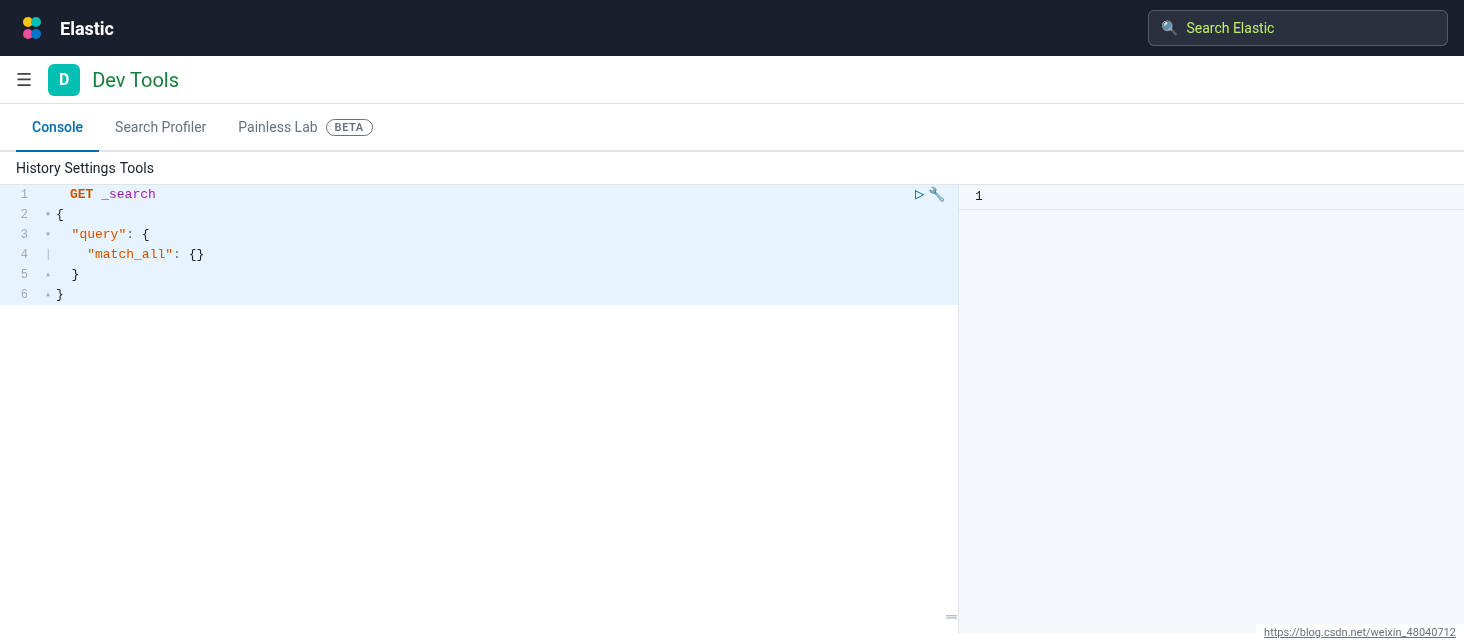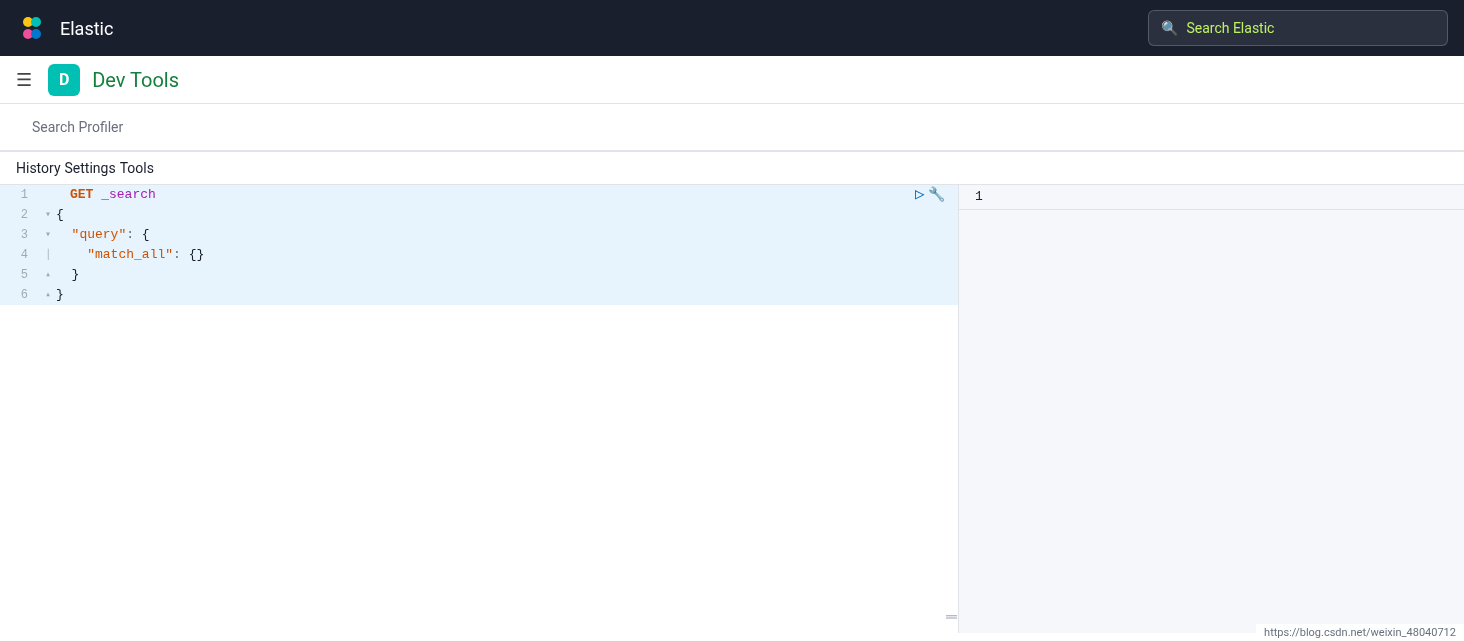--- a/index.html
+++ b/index.html
@@ -15,21 +15,21 @@
       gap: 12px;
     }
     .elastic-logo {
       width: 32px;
       height: 32px;
       flex-shrink: 0;
     }
     .app-title {
       color: #fff;
       font-size: 18px;
-      font-weight: 400;
+      font-weight: 700;
       margin-right: auto;
     }
     .search-bar {
       display: flex;
       align-items: center;
       background: rgba(255,255,255,0.08);
       border: 1px solid rgba(255,255,255,0.2);
       border-radius: 6px;
       padding: 0 12px;
       height: 36px;
@@ -247,20 +247,21 @@
 
     
     .status-bar {
       position: fixed;
       bottom: 0;
       right: 0;
       background: rgba(255,255,255,0.9);
       font-size: 11px;
       color: #69707d;
       padding: 2px 8px;
+      text-decoration: underline;
     }
 
     .cursor-line {
       border-left: 2px solid #006bb4;
       display: inline-block;
     }
   </style>
 </head>
 <body>
 
@@ -283,22 +284,29 @@
   <div class="hamburger-btn">
     <span>☰</span>
   </div>
   <div class="app-icon">
     <span>D</span>
   </div>
   <span class="app-name">Dev Tools</span>
 </div>
 
 <div class="tabs-bar">
+  <div class="tab active">
+    <span>Console</span>
+  </div>
   <div class="tab">
     <span>Search Profiler</span>
+  </div>
+  <div class="tab">
+    <span>Painless Lab</span>
+    <span class="beta-badge">BETA</span>
   </div>
 </div>
 
 <div class="toolbar">
   <span class="toolbar-item">History</span>
   <span class="toolbar-item">Settings</span>
   <span class="toolbar-item">Tools</span>
 </div>
 
 <div class="main-content">

